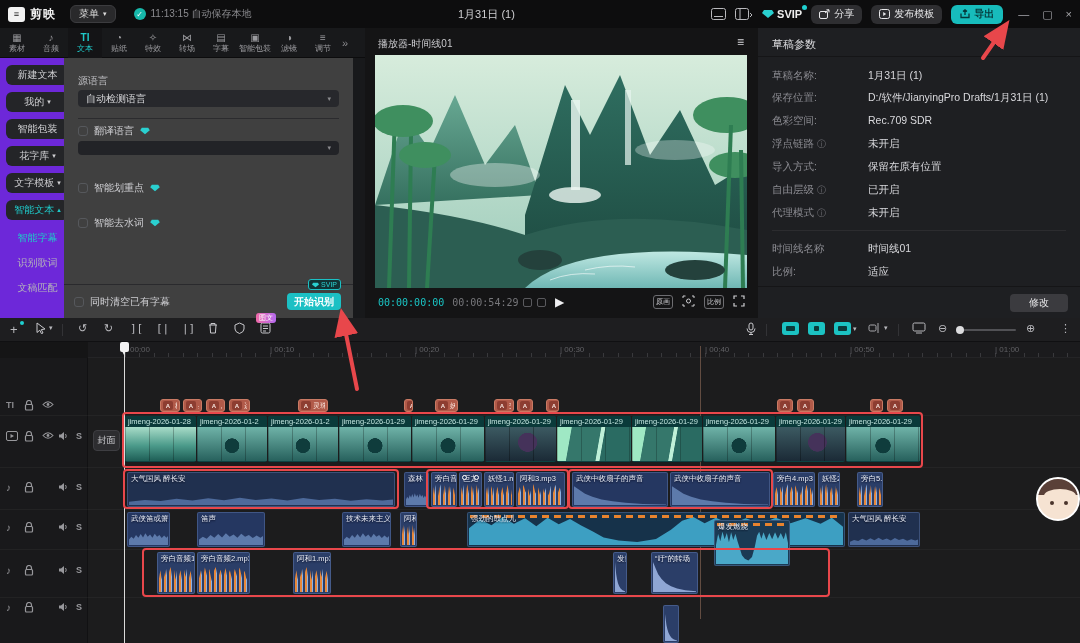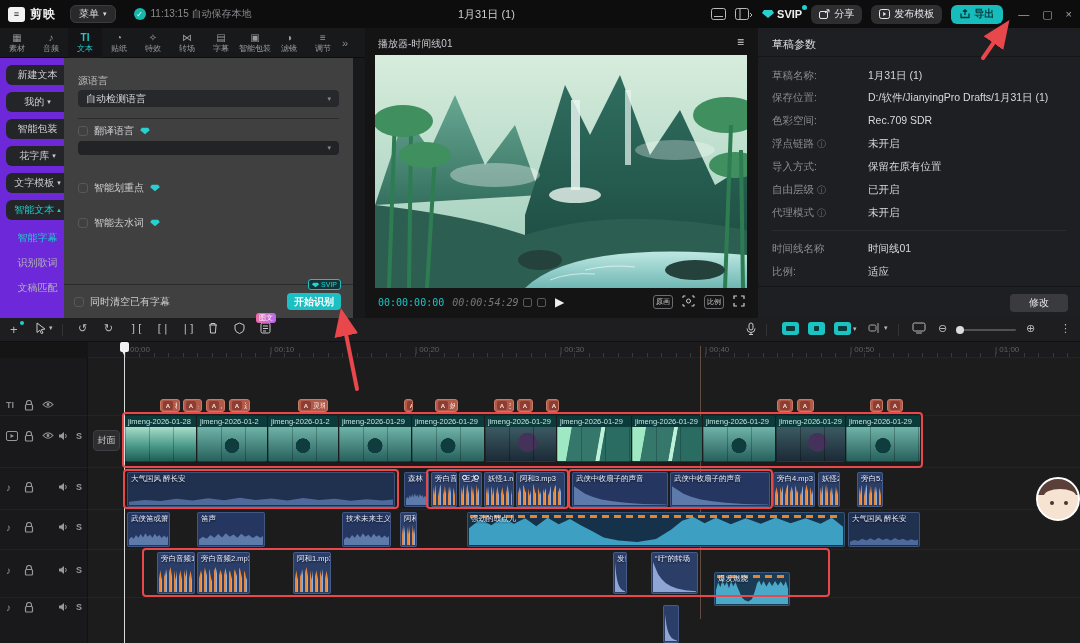--- a/index.html
+++ b/index.html
@@ -52,21 +52,21 @@
   .start-btn { position:absolute; right:12px; top:8px; width:54px; height:17px; background:#1cc0c4; border-radius:4px; color:#fff; font-size:10px; font-weight:bold; display:flex; align-items:center; justify-content:center; }
   .svip-badge { position:absolute; right:12px; top:-6px; height:11px; background:#123436; border:1px solid #1cc0c4; border-radius:3px; color:#2ad4d4; font-size:7px; padding:0 3px; display:flex; align-items:center; gap:2px; }
 
   
   .player { position:absolute; left:365px; top:28px; width:393px; height:290px; background:#141415; }
   .player-title { position:absolute; left:13px; top:9px; font-size:10px; color:#c8c8cc; }
   .player-menu { position:absolute; right:14px; top:7px; color:#d8d8db; font-size:12px; }
   .video-frame { position:absolute; left:10px; top:27px; width:372px; height:233px; background:#0a0a0a; }
   .player-bar { position:absolute; left:0; bottom:6px; width:393px; height:20px; display:flex; align-items:center; padding:0 13px; }
   .tc-cur { font-family:"DejaVu Sans Mono",monospace; font-size:10px; color:#1ac5c5; }
-  .tc-dur { font-family:"DejaVu Sans Mono",monospace; font-size:10px; color:#77777b; margin-left:8px;font-style:italic; }
+  .tc-dur { font-family:"DejaVu Sans Mono",monospace; font-size:10px; color:#77777b; margin-left:8px; }
   .mini-sq { width:9px; height:9px; border:1px solid #5a5a5e; border-radius:2px; margin-left:5px; }
   .play-btn { position:absolute; left:190px; color:#f0f0f2; font-size:12px; }
   .pb-right { margin-left:auto; display:flex; align-items:center; gap:9px; }
   .q-badge { border:1px solid #6d6d71; border-radius:3px; font-size:7px; color:#cfcfd3; padding:1px 2px; }
 
   
   .draft-panel { position:absolute; left:758px; top:28px; width:322px; height:290px; background:#1e1f22; }
   .dp-title { position:absolute; left:14px; top:9px; font-size:11px; color:#dedee1; }
   .dp-divider { position:absolute; left:0; width:322px; height:1px; background:#151517; }
   .dp-row { position:absolute; left:14px; width:296px; display:flex; font-size:10.5px; }
@@ -837,21 +837,21 @@
         <span class="alabel">阿和1.mp3</span>
       </div>
       <div class="aclip fade" style="left:613px;top:552px;width:14px;height:42px">
         <div class="wave wC"></div>
         <span class="alabel">发射</span>
       </div>
       <div class="aclip fade" style="left:651px;top:552px;width:47px;height:42px">
         <div class="wave wC"></div>
         <span class="alabel">“吁”的转场</span>
       </div>
-      <div class="aclip drums2" style="left:714px;top:572px;width:76px;height:34px">
+      <div class="aclip drums2" style="left:714px;top:520px;width:76px;height:46px">
         <div class="wave wD b"></div>
         <span class="odash"></span>
         <span class="alabel">爆发燃烧</span>
       </div>
       <div class="aclip fade" style="left:663px;top:605px;width:16px;height:38px">
         <div class="wave wC"></div>
         <span class="alabel"></span>
       </div>
     </div>
 

